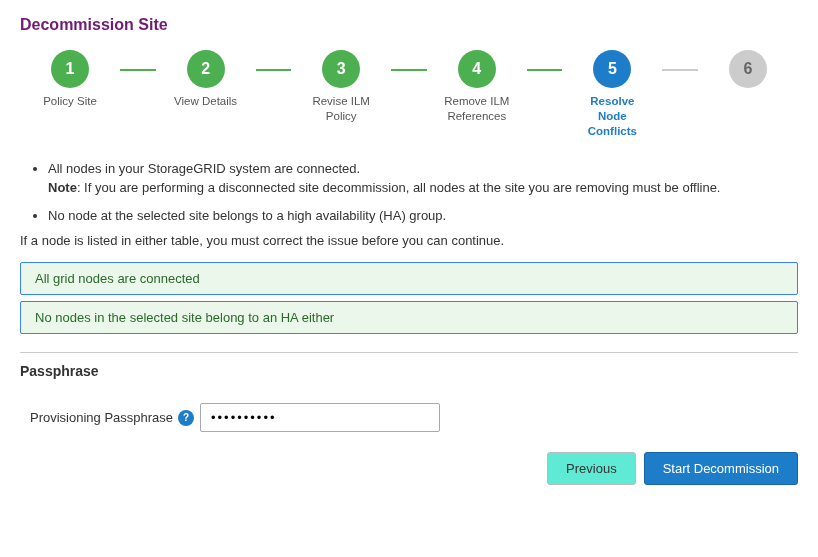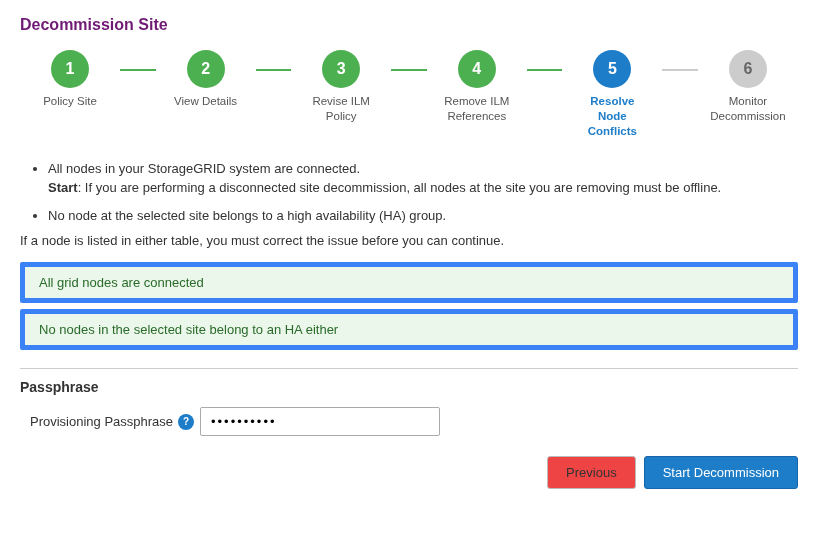--- a/index.html
+++ b/index.html
@@ -96,39 +96,39 @@
     .content ul li {
       margin-bottom: 8px;
       line-height: 1.5;
     }
     .note-bold {
       font-weight: bold;
     }
 
     
     .info-box {
-      border: 5px solid #3b82f6;
+      border: 1px solid #3b82f6;
       background: #eaf7ea;
       padding: 8px 14px;
       margin-bottom: 6px;
       border-radius: 2px;
       color: #2a6a2a;
       font-size: 13px;
     }
 
     
     .section-divider {
       border: none;
       border-top: 1px solid #ccc;
       margin: 18px 0 10px 0;
     }
     .section-title {
       font-size: 14px;
       font-weight: bold;
-      margin-bottom: 12px;
+      margin-bottom: 24px;
     }
     .form-row {
       display: flex;
       align-items: center;
       margin-bottom: 10px;
       padding-left: 10px;
     }
     .form-label {
       font-size: 13px;
       color: #333;
@@ -168,21 +168,21 @@
     }
     .btn {
       padding: 8px 18px;
       font-size: 13px;
       border-radius: 3px;
       border: none;
       cursor: pointer;
       font-weight: normal;
     }
     .btn-secondary {
-      background: #ef4444;
+      background: #5eead4;
       color: #333;
       border: 1px solid #bbb;
     }
     .btn-primary {
       background: #1e7dc8;
       color: #fff;
       border: 1px solid #1565a8;
       text-align: center;
     }
   </style>
@@ -223,30 +223,29 @@
 
   <div class="step">
     <div class="step-circle active">5</div>
     <div class="step-label active">Resolve<br>Node<br>Conflicts</div>
   </div>
 
   <div class="step-connector"></div>
 
   <div class="step">
     <div class="step-circle pending">6</div>
-    <div class="step-label">Monitor<br>Decommission</div>
   </div>
 
 </div>
 
 <div class="content">
   <ul>
     <li>
       <span>All nodes in your StorageGRID system are connected.<br>
-      <span class="note-bold">Start</span><span>: If you are performing a disconnected site decommission, all nodes at the site you are removing must be offline.</span></span>
+      <span class="note-bold">Note</span><span>: If you are performing a disconnected site decommission, all nodes at the site you are removing must be offline.</span></span>
     </li>
     <li>
       <span>No node at the selected site belongs to a high availability (HA) group.</span>
     </li>
   </ul>
   <p>If a node is listed in either table, you must correct the issue before you can continue.</p>
 </div>
 
 <div>
   <div class="info-box">All grid nodes are connected</div>

